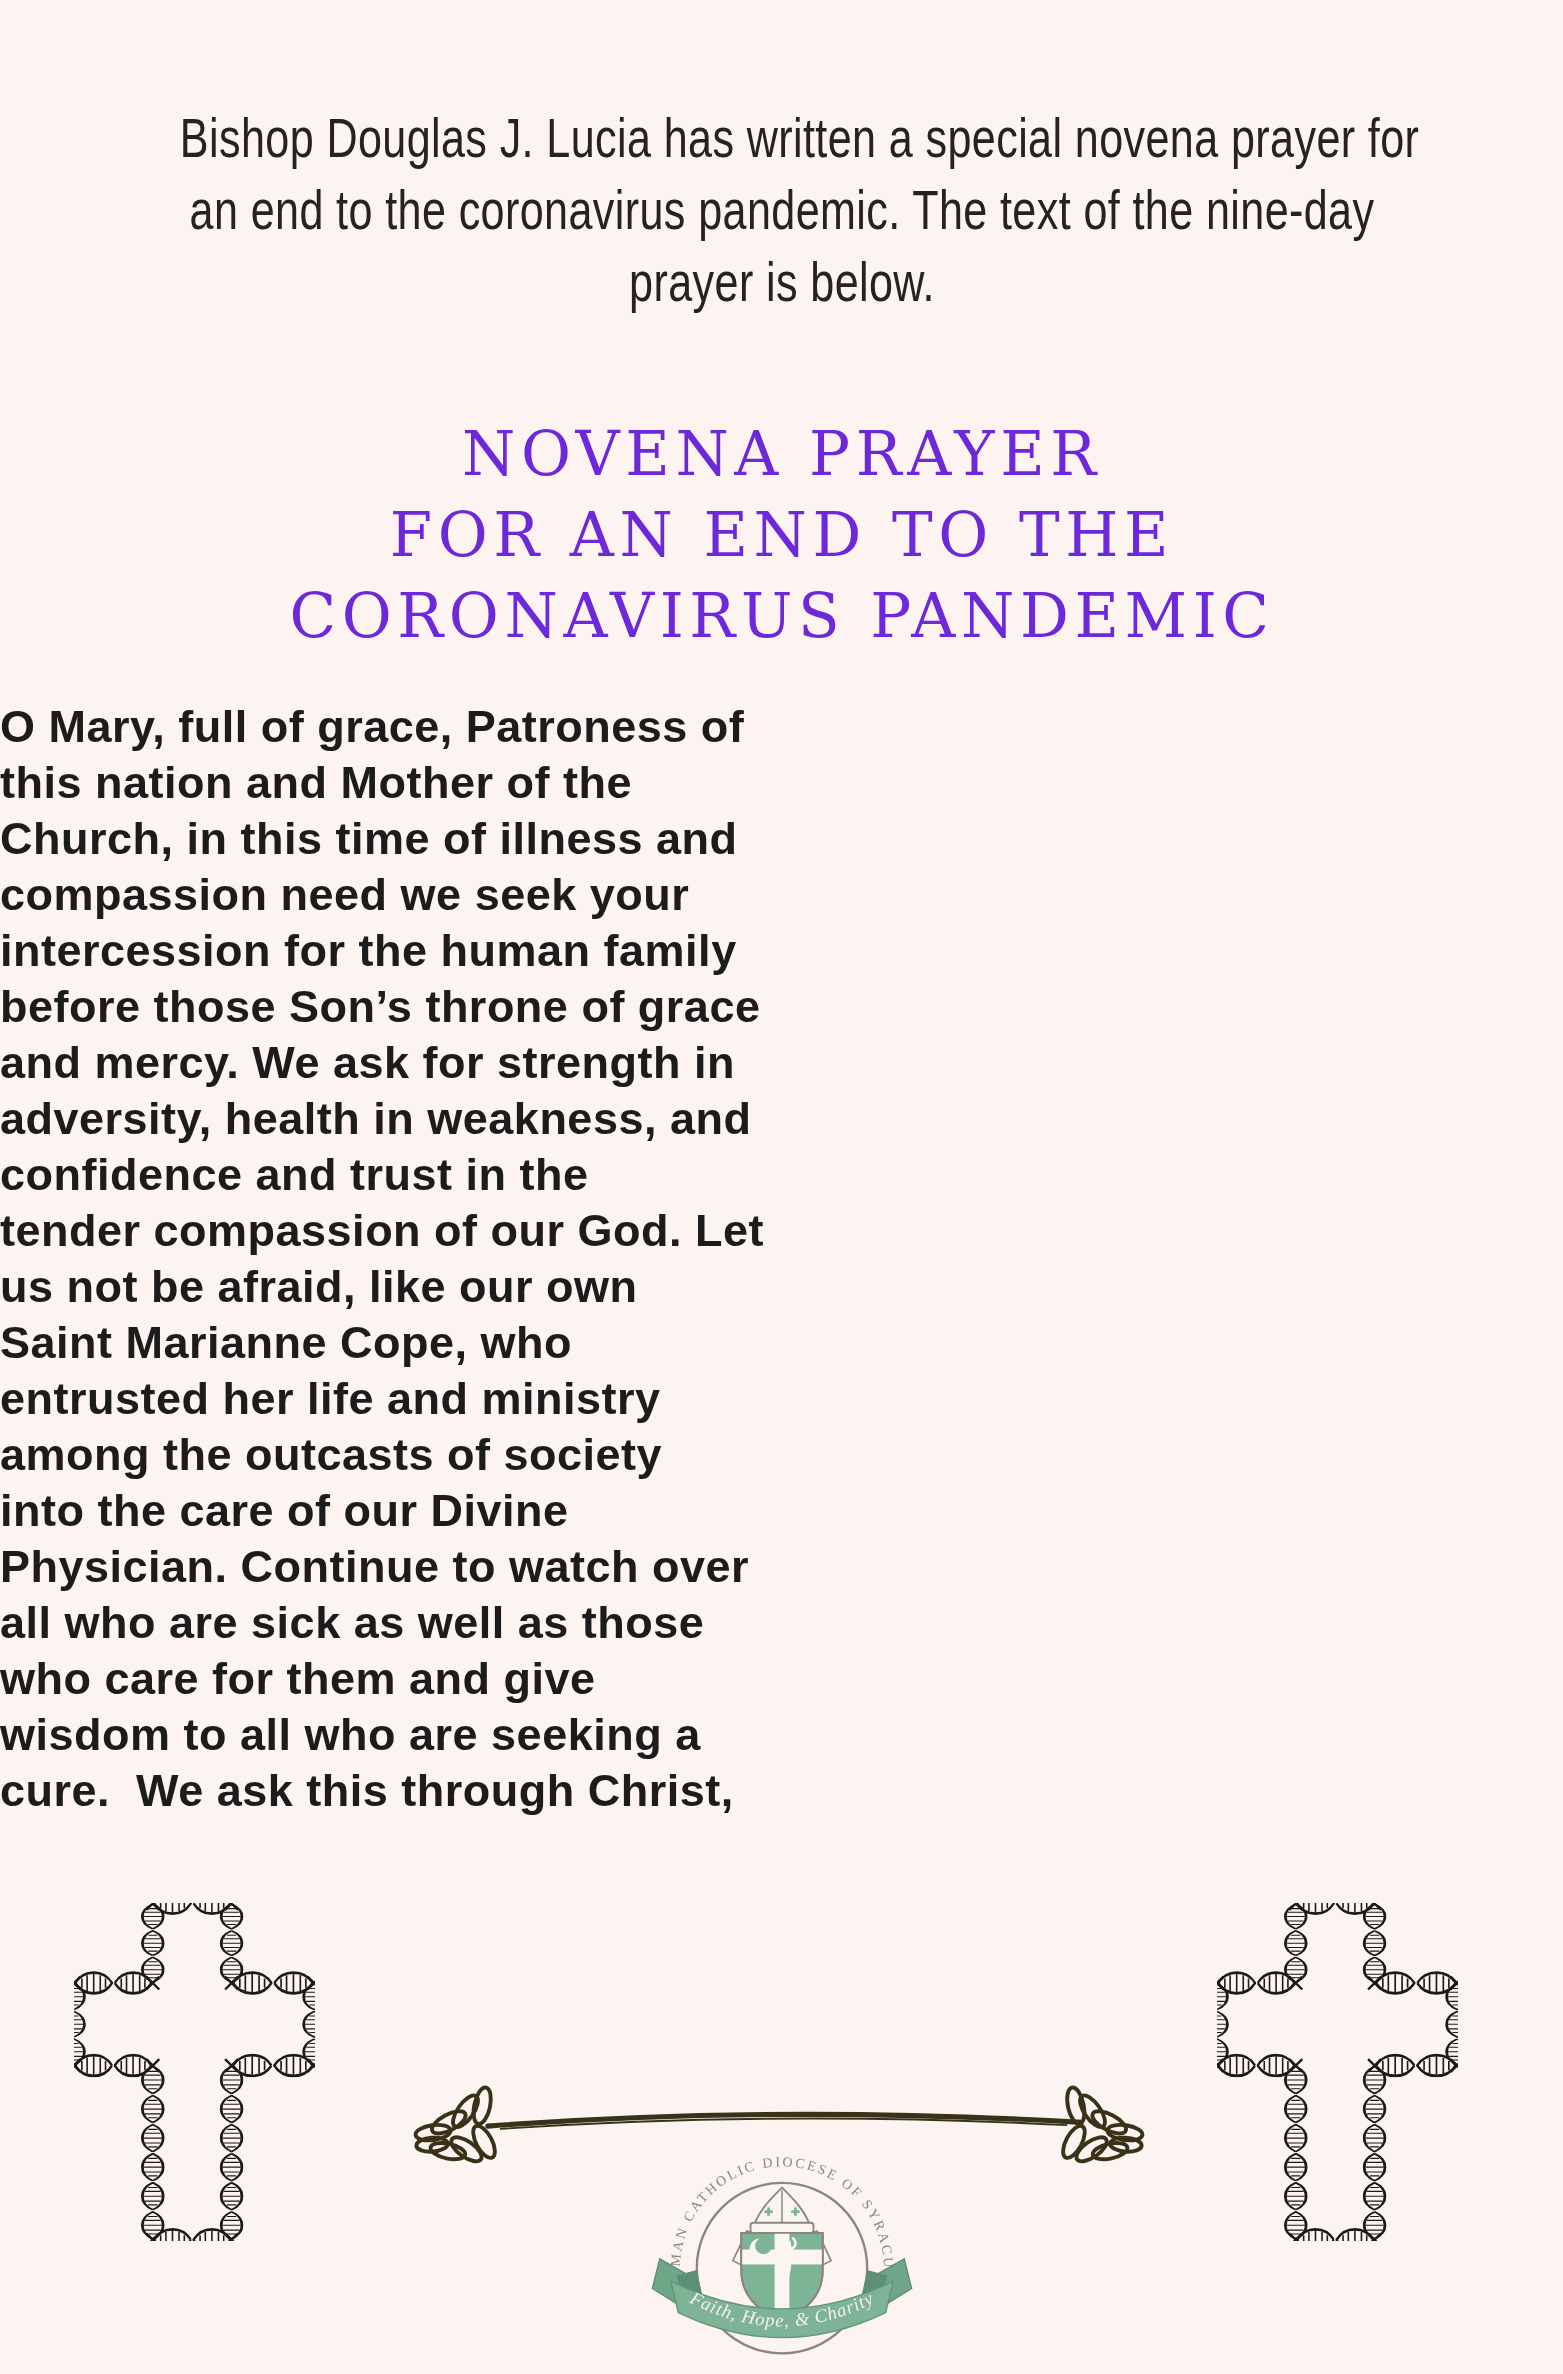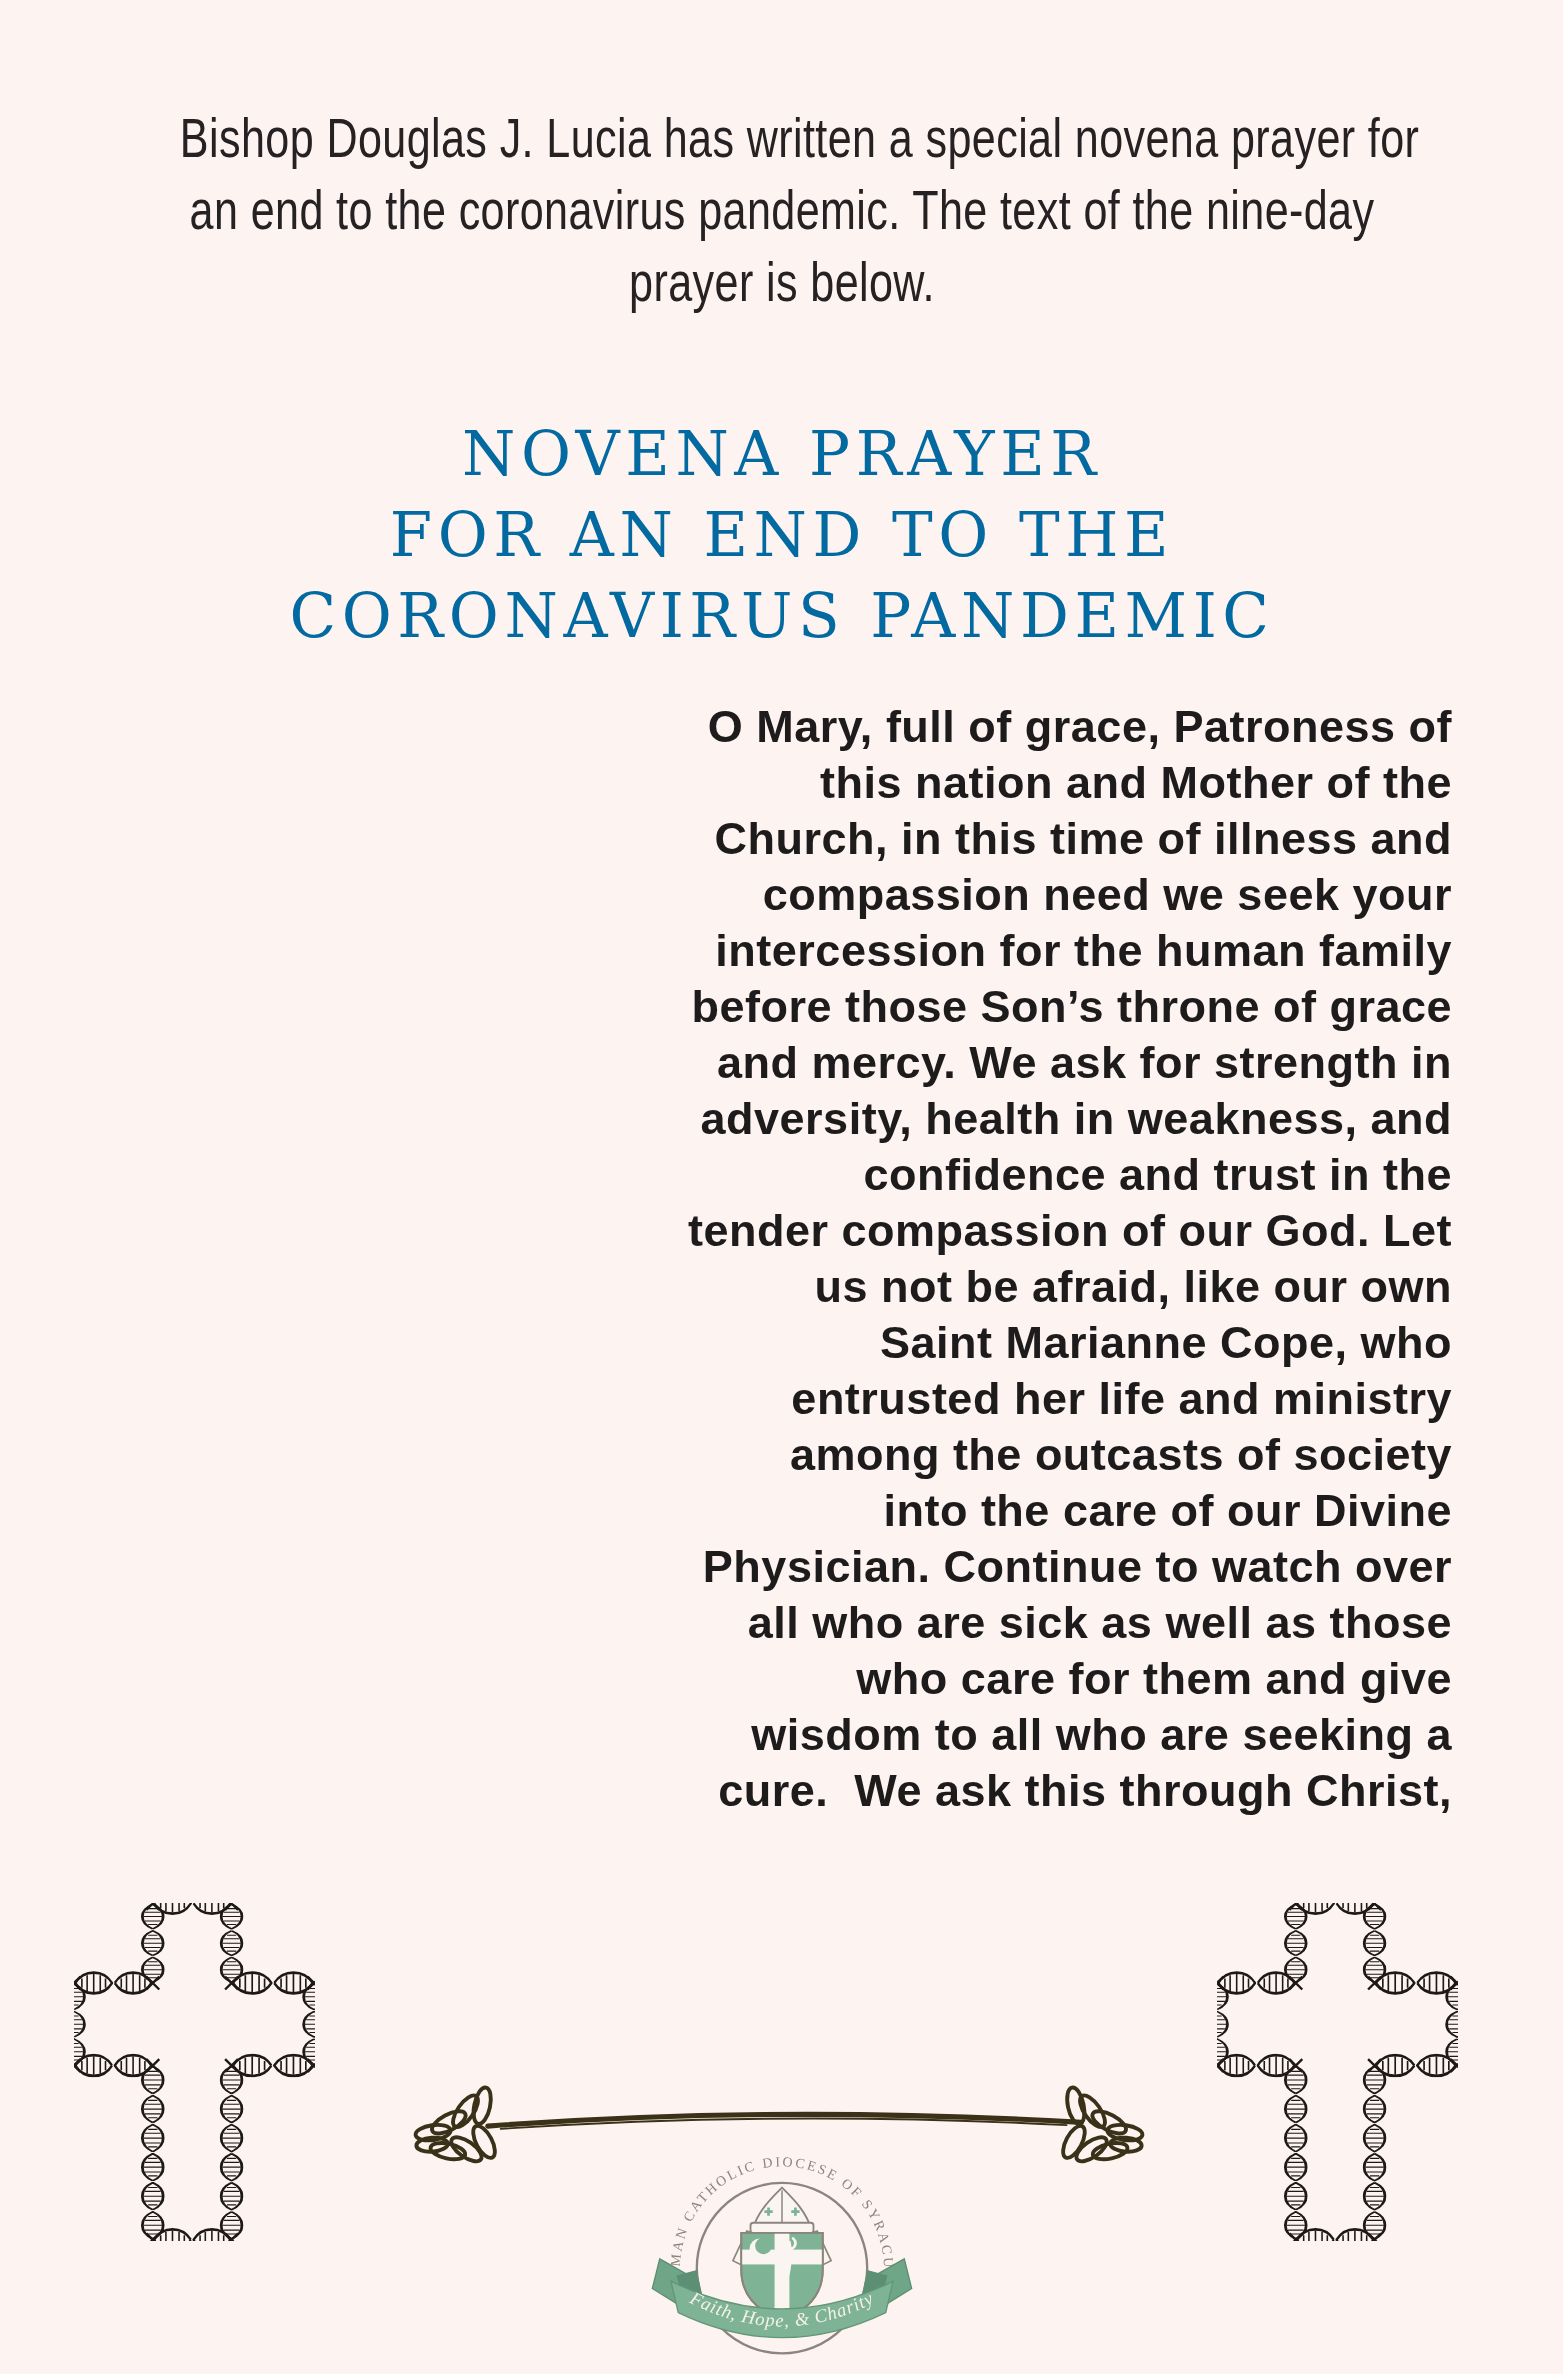--- a/index.html
+++ b/index.html
@@ -21,31 +21,31 @@
   }
   .intro-line{
     font-family:"Liberation Sans", sans-serif;
     font-size:56px;line-height:72px;white-space:pre;font-weight:400;
     letter-spacing:0.5px;
   }
 
   
   .title{
     position:absolute;left:0;top:413px;width:1564px;margin:0;
-    text-align:center;color:#0369a1;font-weight:400;
+    text-align:center;color:#6d28d9;font-weight:400;
   }
   .title-line{
     font-family:"DejaVu Serif","Liberation Serif",serif;
     font-size:61px;line-height:81px;letter-spacing:5.6px;white-space:pre;
   }
 
   
   .prayer{
     position:absolute;left:0;top:699px;width:1452px;
-    text-align:right;color:#1e1b1c;
+    text-align:left;color:#1e1b1c;
   }
   .prayer-line{
     font-family:"Liberation Sans", sans-serif;
     font-weight:700;font-size:45px;line-height:56px;
     letter-spacing:0.5px;white-space:pre;
   }
 
   
   svg.cross{position:absolute;width:241px;height:338px;}
   .cross-left{left:74px;top:1903px;}

